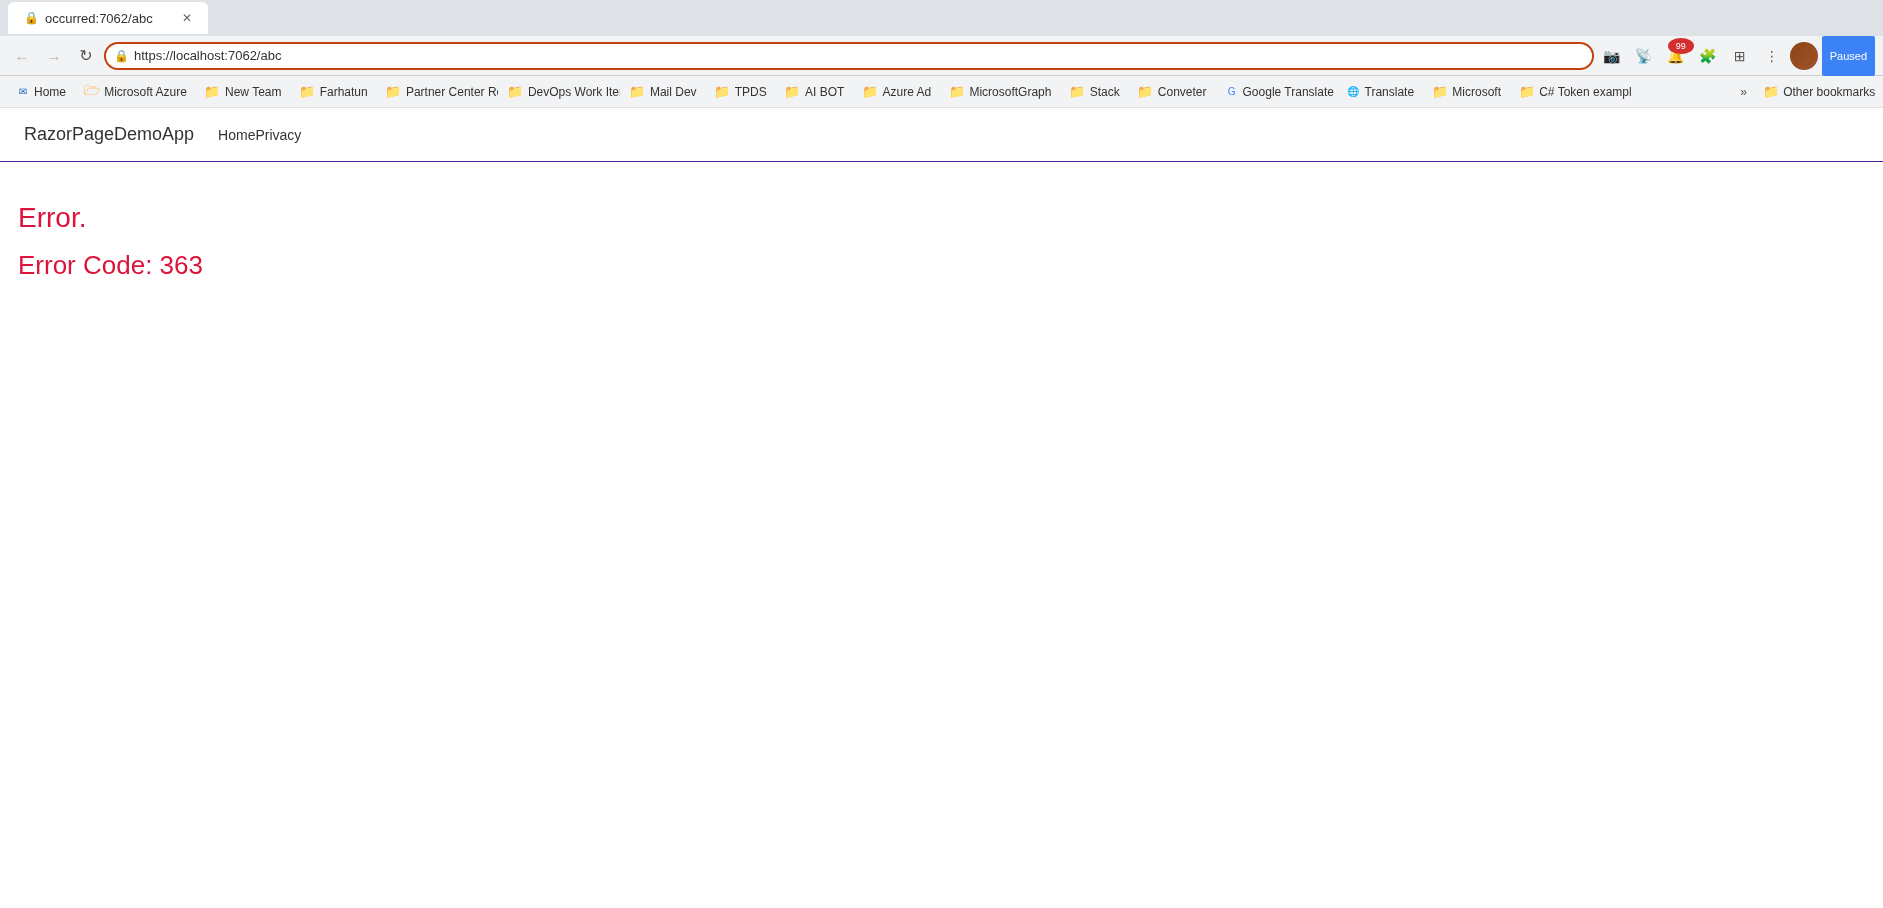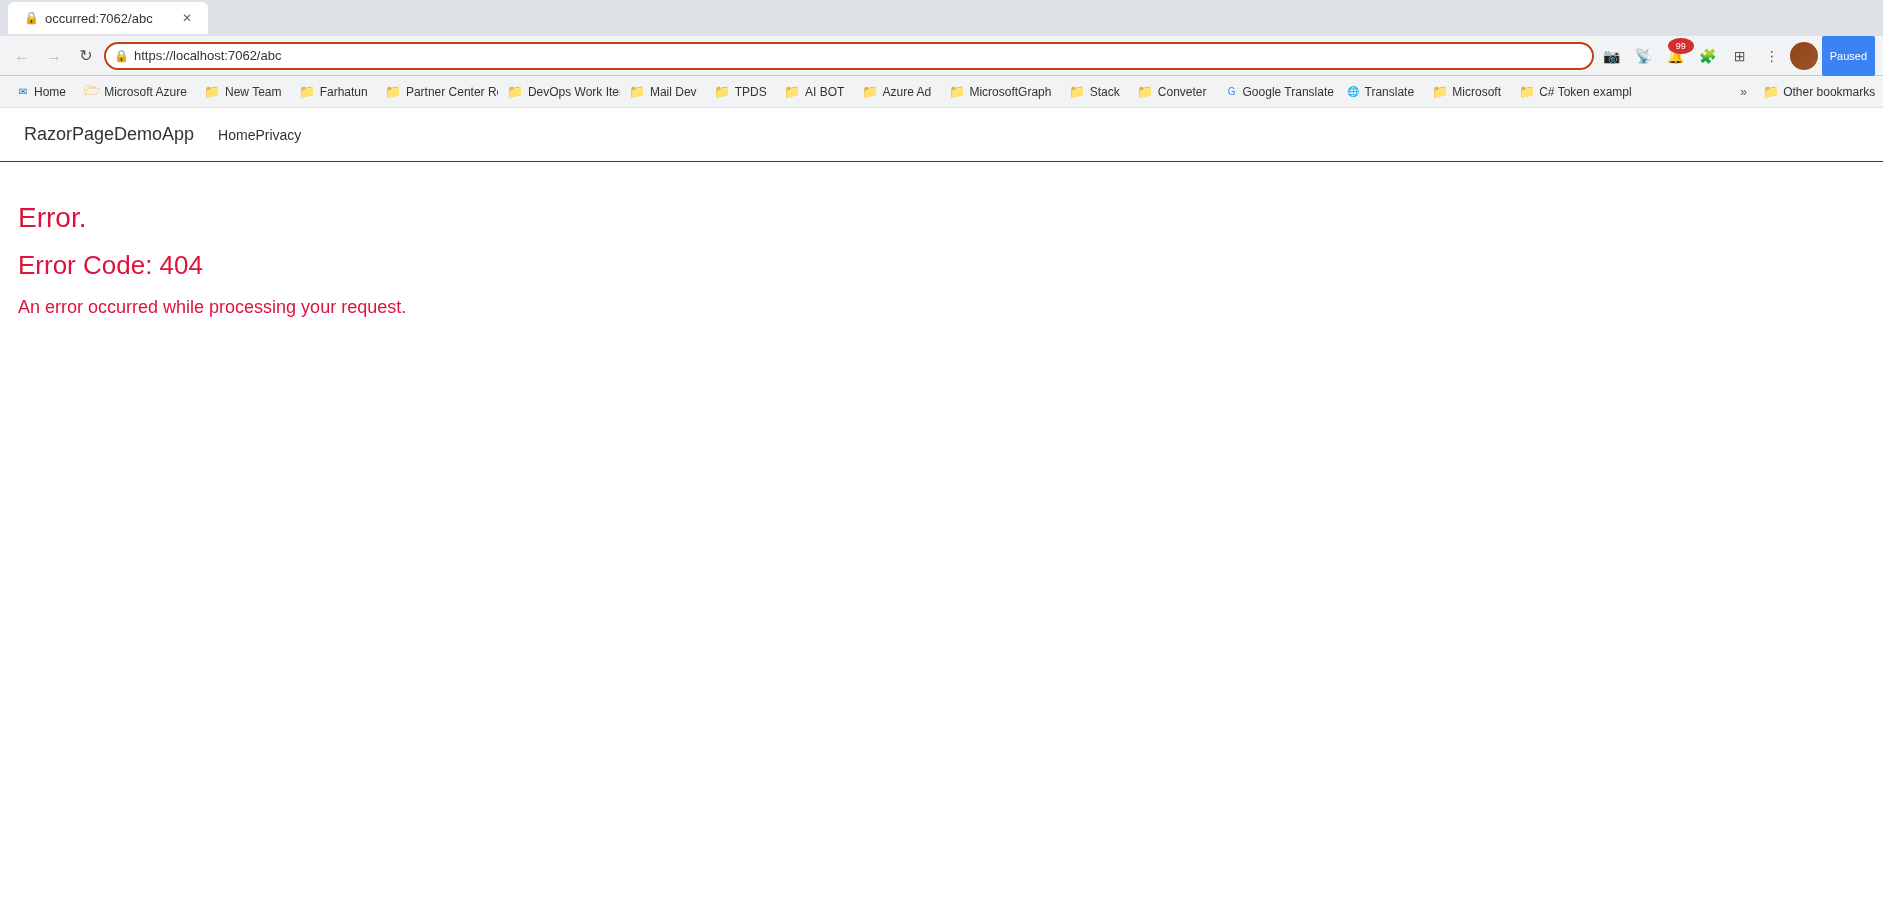--- a/index.html
+++ b/index.html
@@ -389,17 +389,16 @@
   <nav class="app-navbar">
     <span class="app-brand">RazorPageDemoApp</span>
     <div class="app-nav-links">
       <a class="app-nav-link">Home</a>
       <a class="app-nav-link">Privacy</a>
     </div>
   </nav>
 
   <div class="error-content">
     <h1 class="error-title">Error.</h1>
-    <h2 class="error-code">Error Code: 404</h2>
-    <p class="error-message">An error occurred while processing your request.</p>
+    <h2 class="error-code">Error Code: 363</h2>
   </div>
 
 </div>
 
 </body></html>

